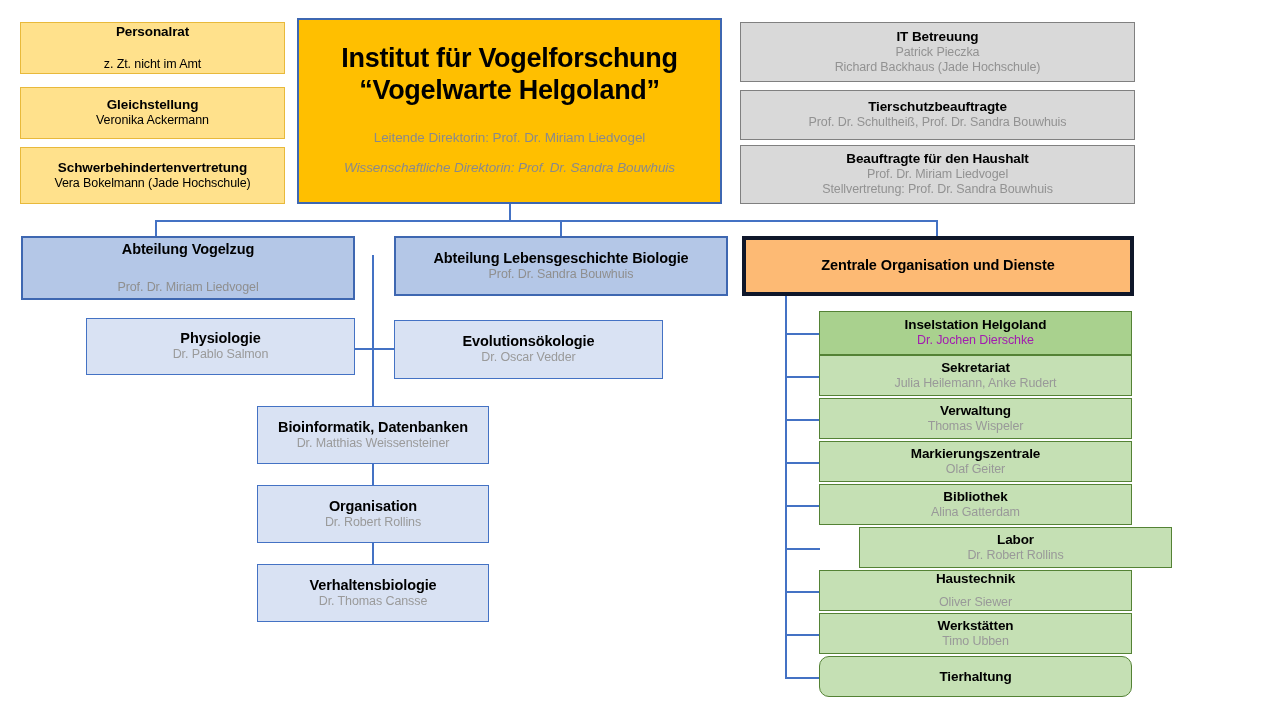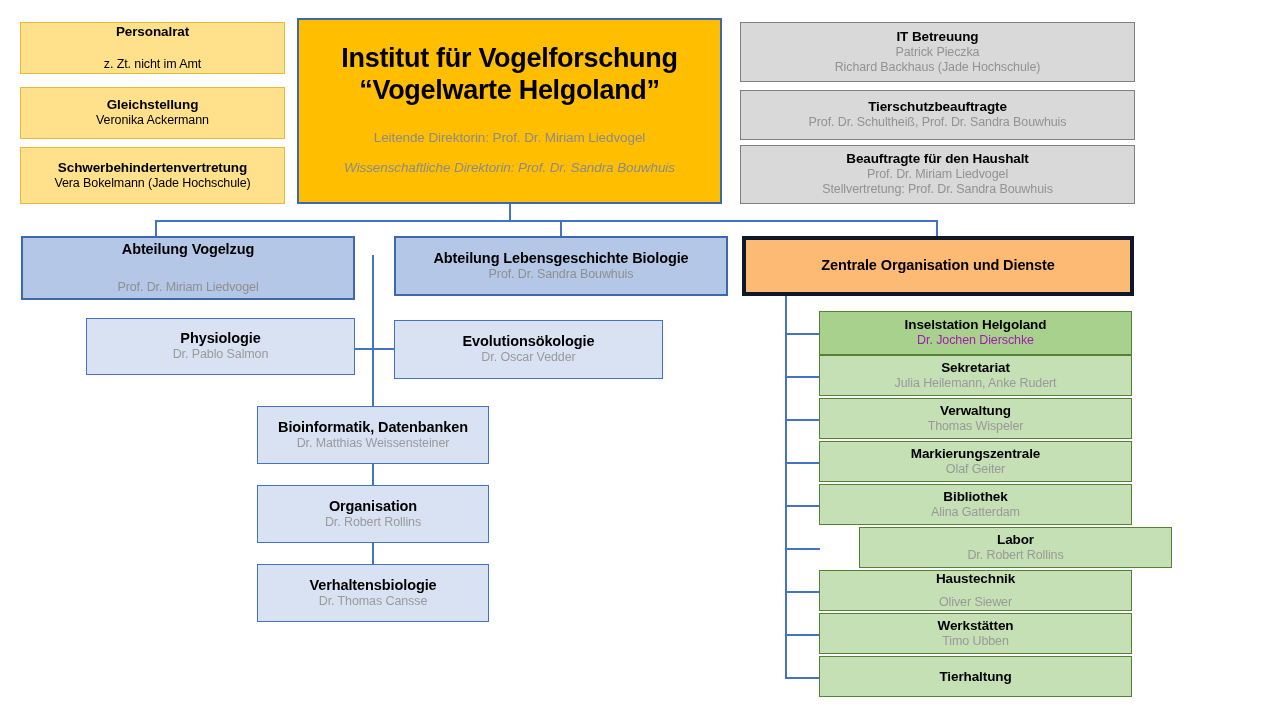--- a/index.html
+++ b/index.html
@@ -264,18 +264,18 @@
   <div class="node v-green-light" style="left:819px; top:570px; width:313px; height:41px;gap:8px;">
     <div class="title">Haustechnik</div>
     <div class="sub">Oliver Siewer</div>
   </div>
 
   <div class="node v-green-light" style="left:819px; top:613px; width:313px; height:41px;">
     <div class="title">Werkstätten</div>
     <div class="sub">Timo Ubben</div>
   </div>
 
-  <div class="node v-green-light" style="left:819px; top:656px; width:313px; height:41px;">
+  <div class="node v-green-light" style="left:819px; top:656px; width:313px; height:41px;border-radius:10px;">
     <div class="title">Tierhaltung</div>
 
   </div>
 
 </div>
 
 </body></html>

